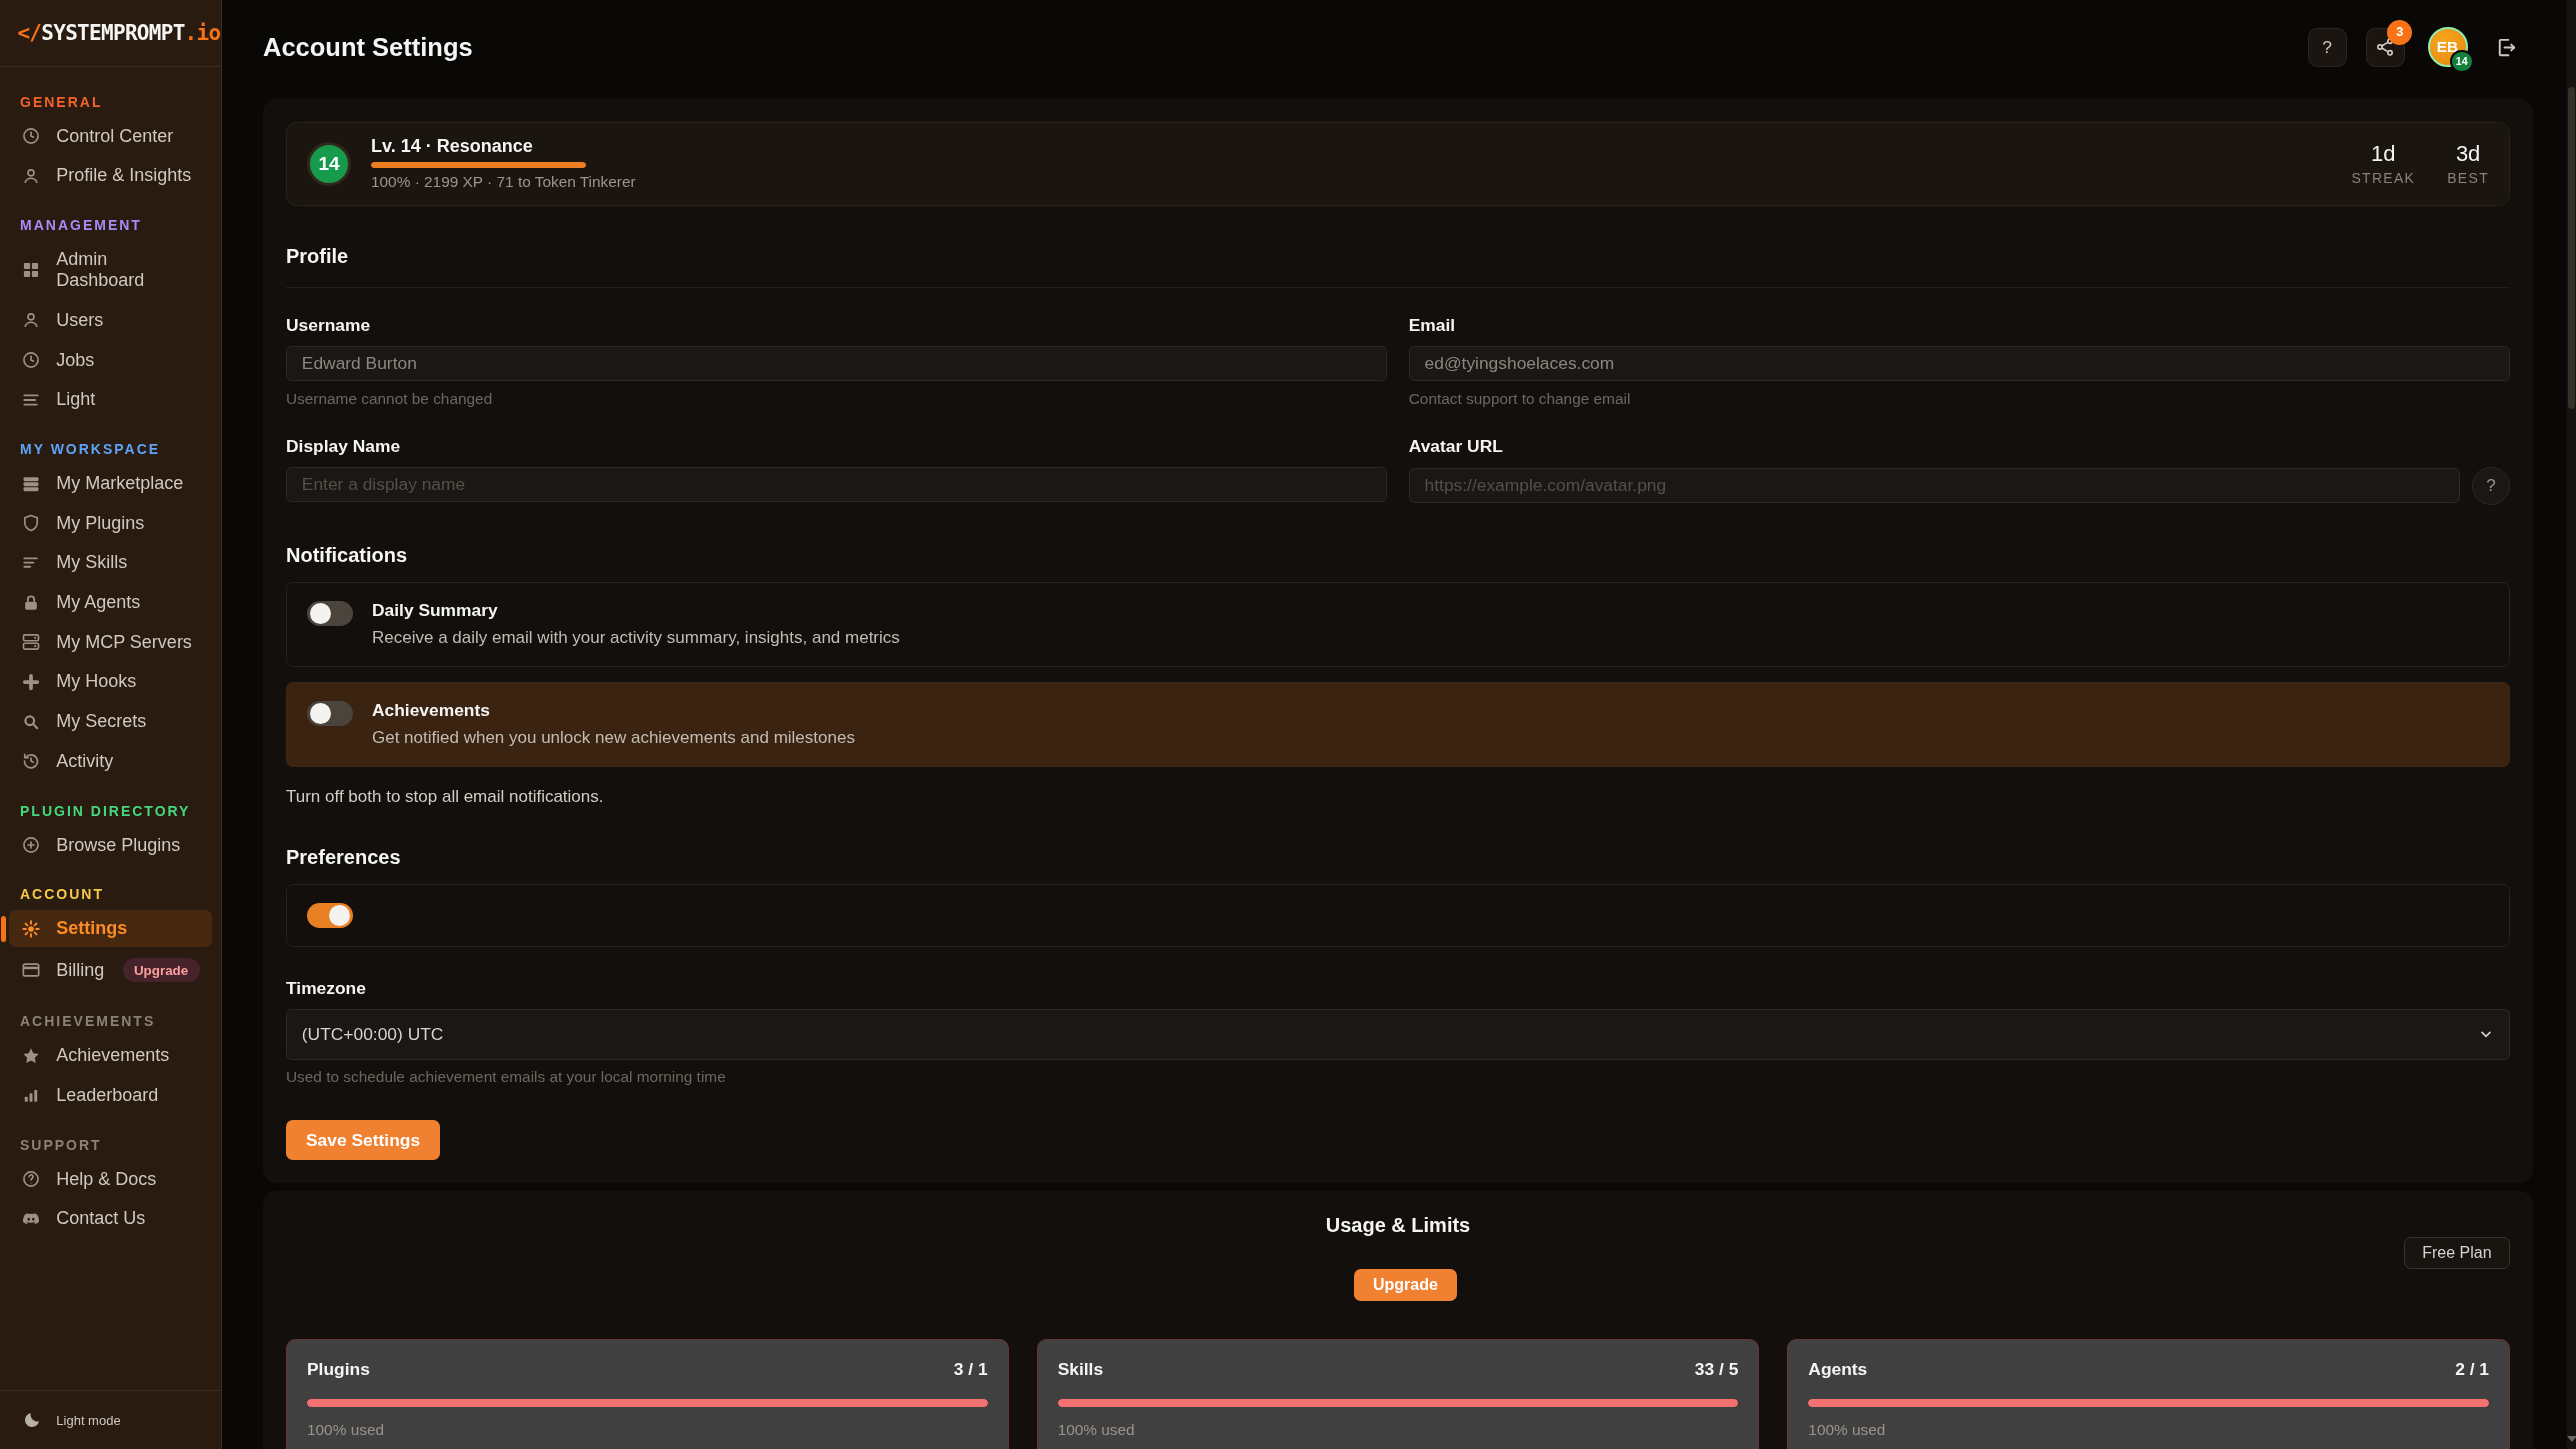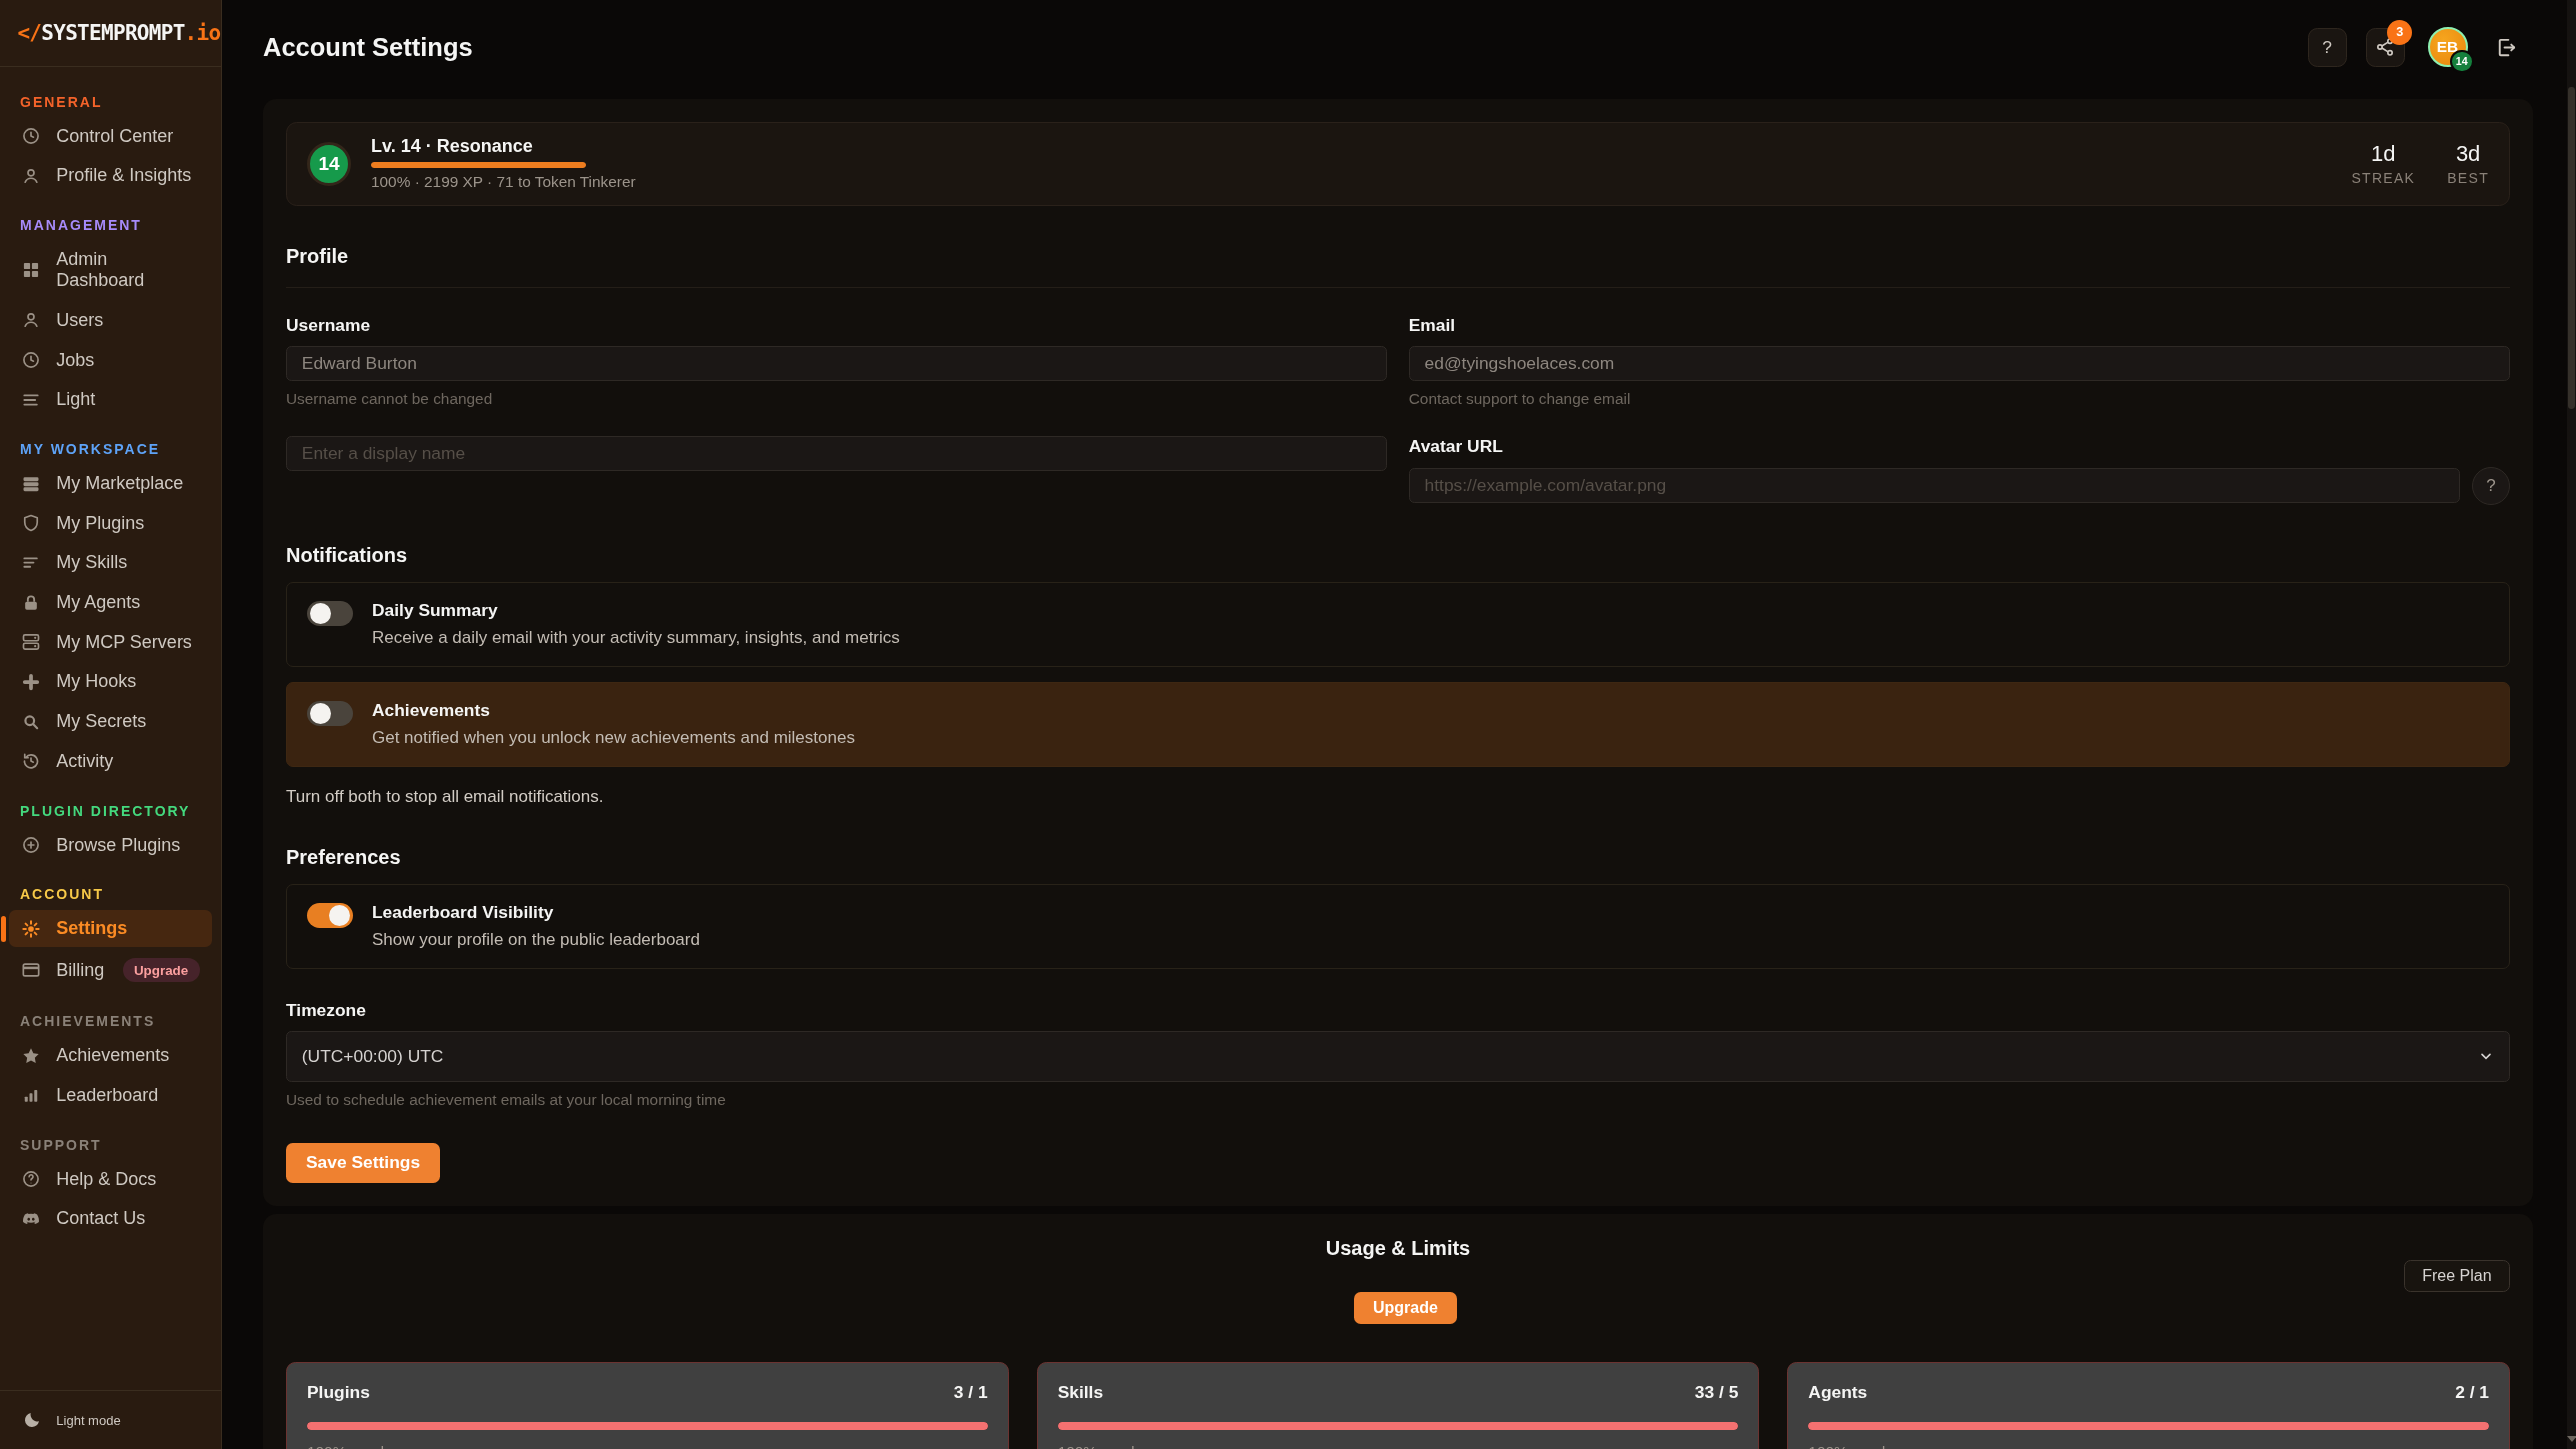--- a/index.html
+++ b/index.html
@@ -446,20 +446,21 @@
               <label class="field-label">Username</label>
               <input class="text-input" type="text" readonly="" value="Edward Burton" style="">
               <div class="helper">Username cannot be changed</div>
             </div>
             <div>
               <label class="field-label">Email</label>
               <input class="text-input" type="text" readonly="" value="ed@tyingshoelaces.com" style="">
               <div class="helper">Contact support to change email</div>
             </div>
             <div>
+              <label class="field-label">Display Name</label>
               <input class="text-input" type="text" placeholder="Enter a display name" style="">
             </div>
             <div>
               <label class="field-label">Avatar URL</label>
               <div class="avatar-row">
                 <input class="text-input" type="text" placeholder="https://example.com/avatar.png" style="">
                 <div class="circle-btn">
                   <span>?</span>
                 </div>
               </div>
@@ -489,24 +490,20 @@
           </div>
           <div class="section-note">Turn off both to stop all email notifications.</div>
         </section>
 
         <section class="section">
           <h2 class="section-title">Preferences</h2>
           <div class="toggle-row">
             <div class="toggle" data-state="on">
                 <div class="knob"></div>
               </div>
-            <div>
-              <div class="toggle-title">Leaderboard Visibility</div>
-              <div class="toggle-desc">Show your profile on the public leaderboard</div>
-            </div>
           </div>
 
           <div class="tz-block">
             <label class="field-label">Timezone</label>
             <div class="select">
               <span>(UTC+00:00) UTC</span>
               <span style="display:flex">
                   <svg viewBox="0 0 24 24" fill="none" stroke="currentColor" stroke-width="2.4" stroke-linecap="round">
                     <path d="M6 9.5l6 6 6-6"></path>
                   </svg>

